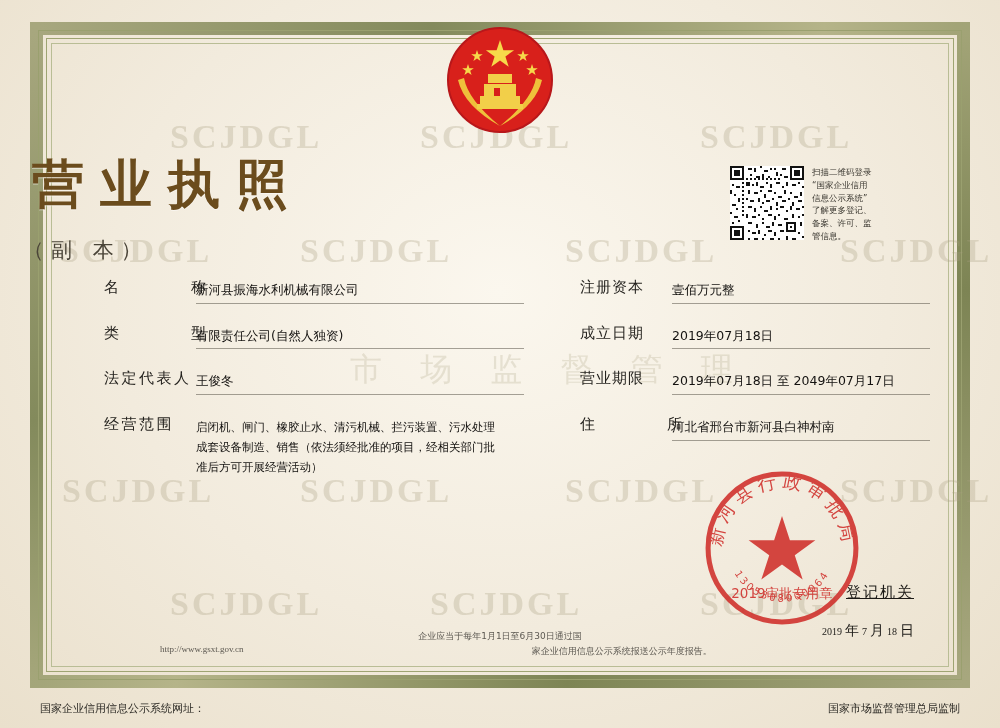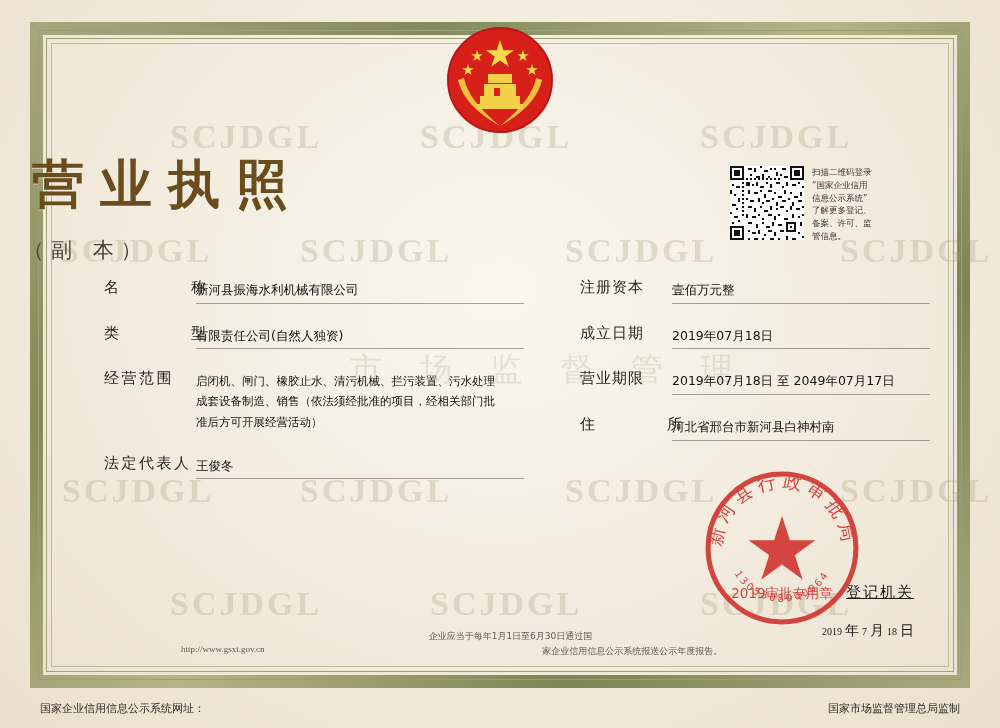--- a/index.html
+++ b/index.html
@@ -233,21 +233,20 @@
   .inner-footer {
     position: absolute;
     left: 0; right: 0;
     bottom: 70px;
     text-align: center;
     z-index: 4;
     font-family: "DejaVu Sans", sans-serif;
     font-size: 9px;
     color: rgba(40,38,33,0.75);
     line-height: 1.6;
-    padding-left: 21px;
   }
   .inner-footer .url {
     font-family: "Liberation Serif", serif;
     font-size: 9px;
   }
   
   .bottom-bar {
     position: absolute;
     left: 40px; right: 40px;
     bottom: 12px;
@@ -475,27 +474,27 @@
         <div class="f-label lbl-w-4">名　　称</div>
         <div class="f-value">新河县振海水利机械有限公司</div>
       </div>
 
       <div class="field">
         <div class="f-label lbl-w-4">类　　型</div>
         <div class="f-value">有限责任公司(自然人独资)</div>
       </div>
 
       <div class="field">
+        <div class="f-label lbl-w-5">法定代表人</div>
+        <div class="f-value">王俊冬</div>
+      </div>
+
+      <div class="field">
         <div class="f-label lbl-w-5">经营范围</div>
         <div class="f-value scope-value">启闭机、闸门、橡胶止水、清污机械、拦污装置、污水处理成套设备制造、销售（依法须经批准的项目，经相关部门批准后方可开展经营活动）</div>
-      </div>
-
-      <div class="field">
-        <div class="f-label lbl-w-5">法定代表人</div>
-        <div class="f-value">王俊冬</div>
       </div>
 
     </div>
 
     <div class="col-right">
 
       <div class="field">
         <div class="f-label lbl-plain">注册资本</div>
         <div class="f-value">壹佰万元整</div>
       </div>

